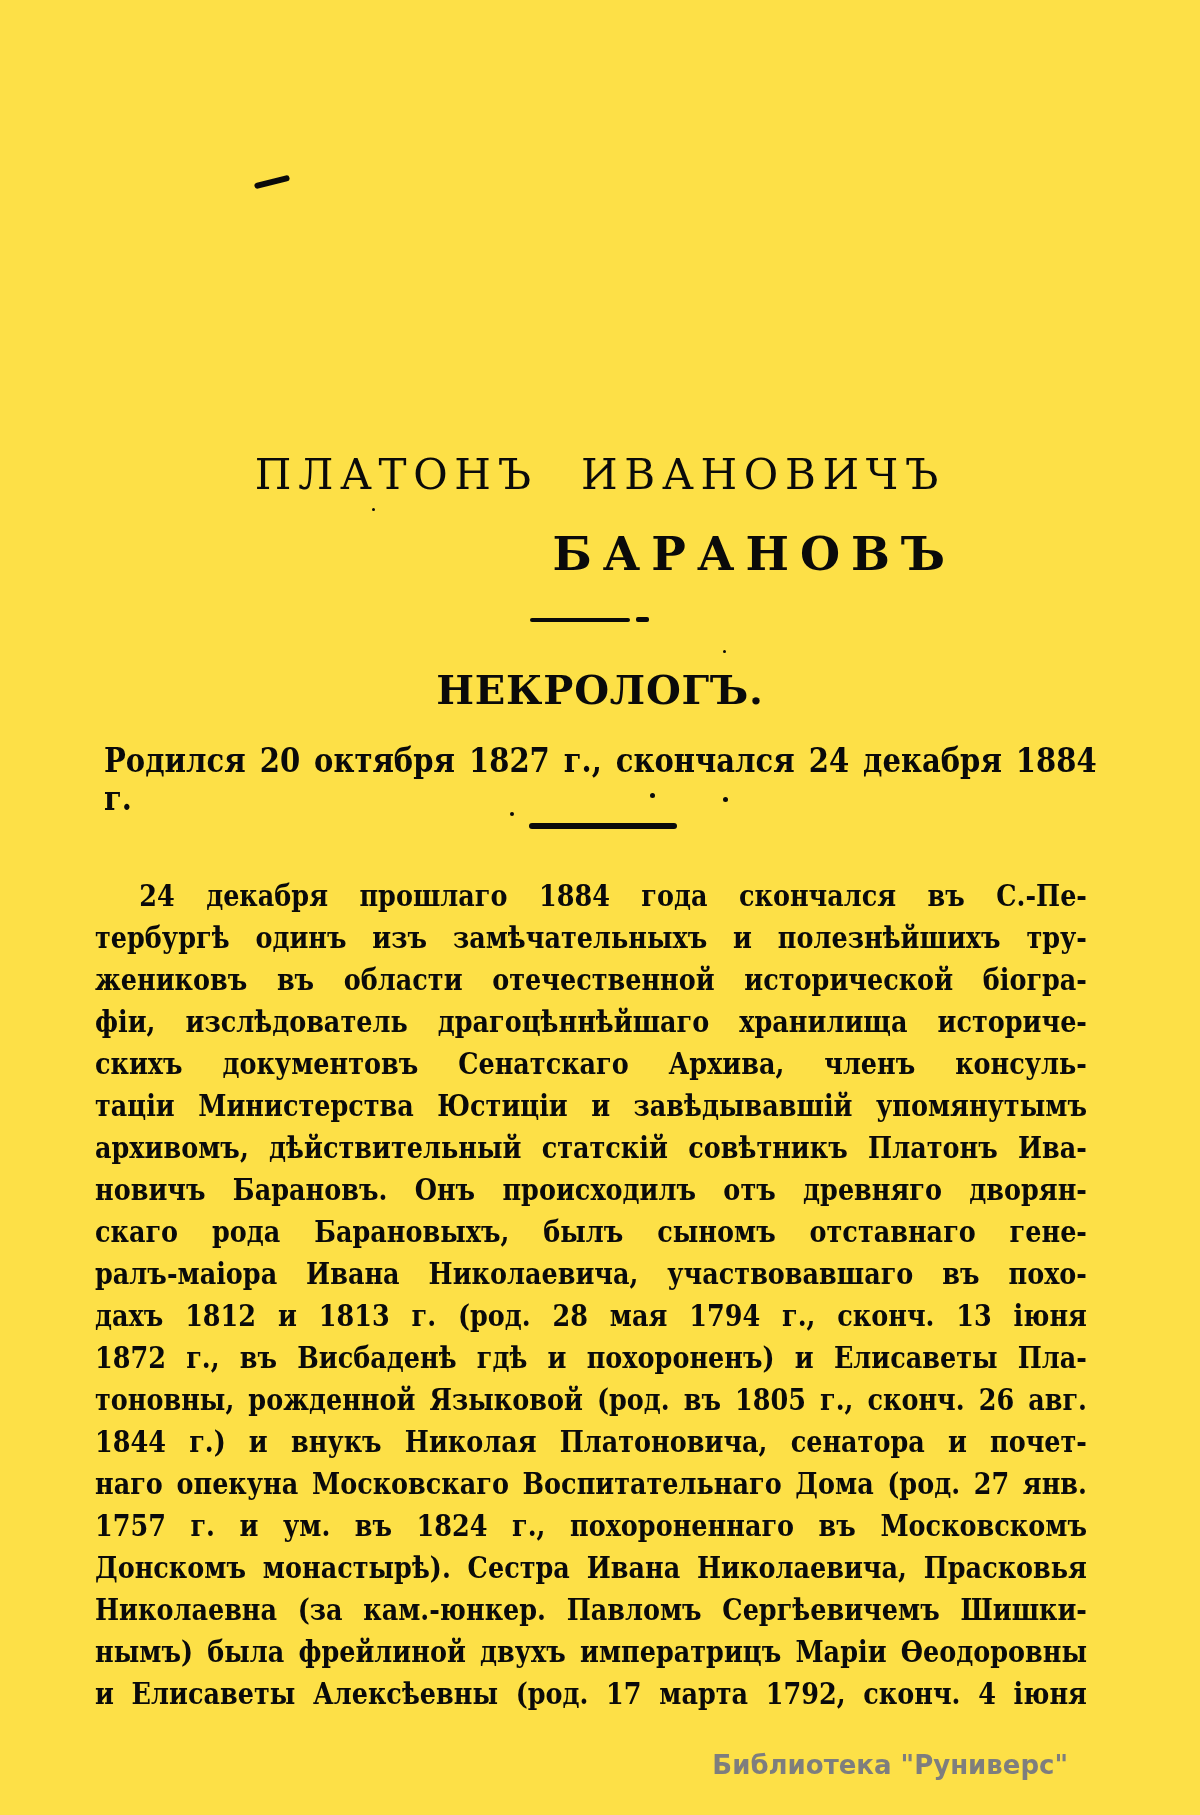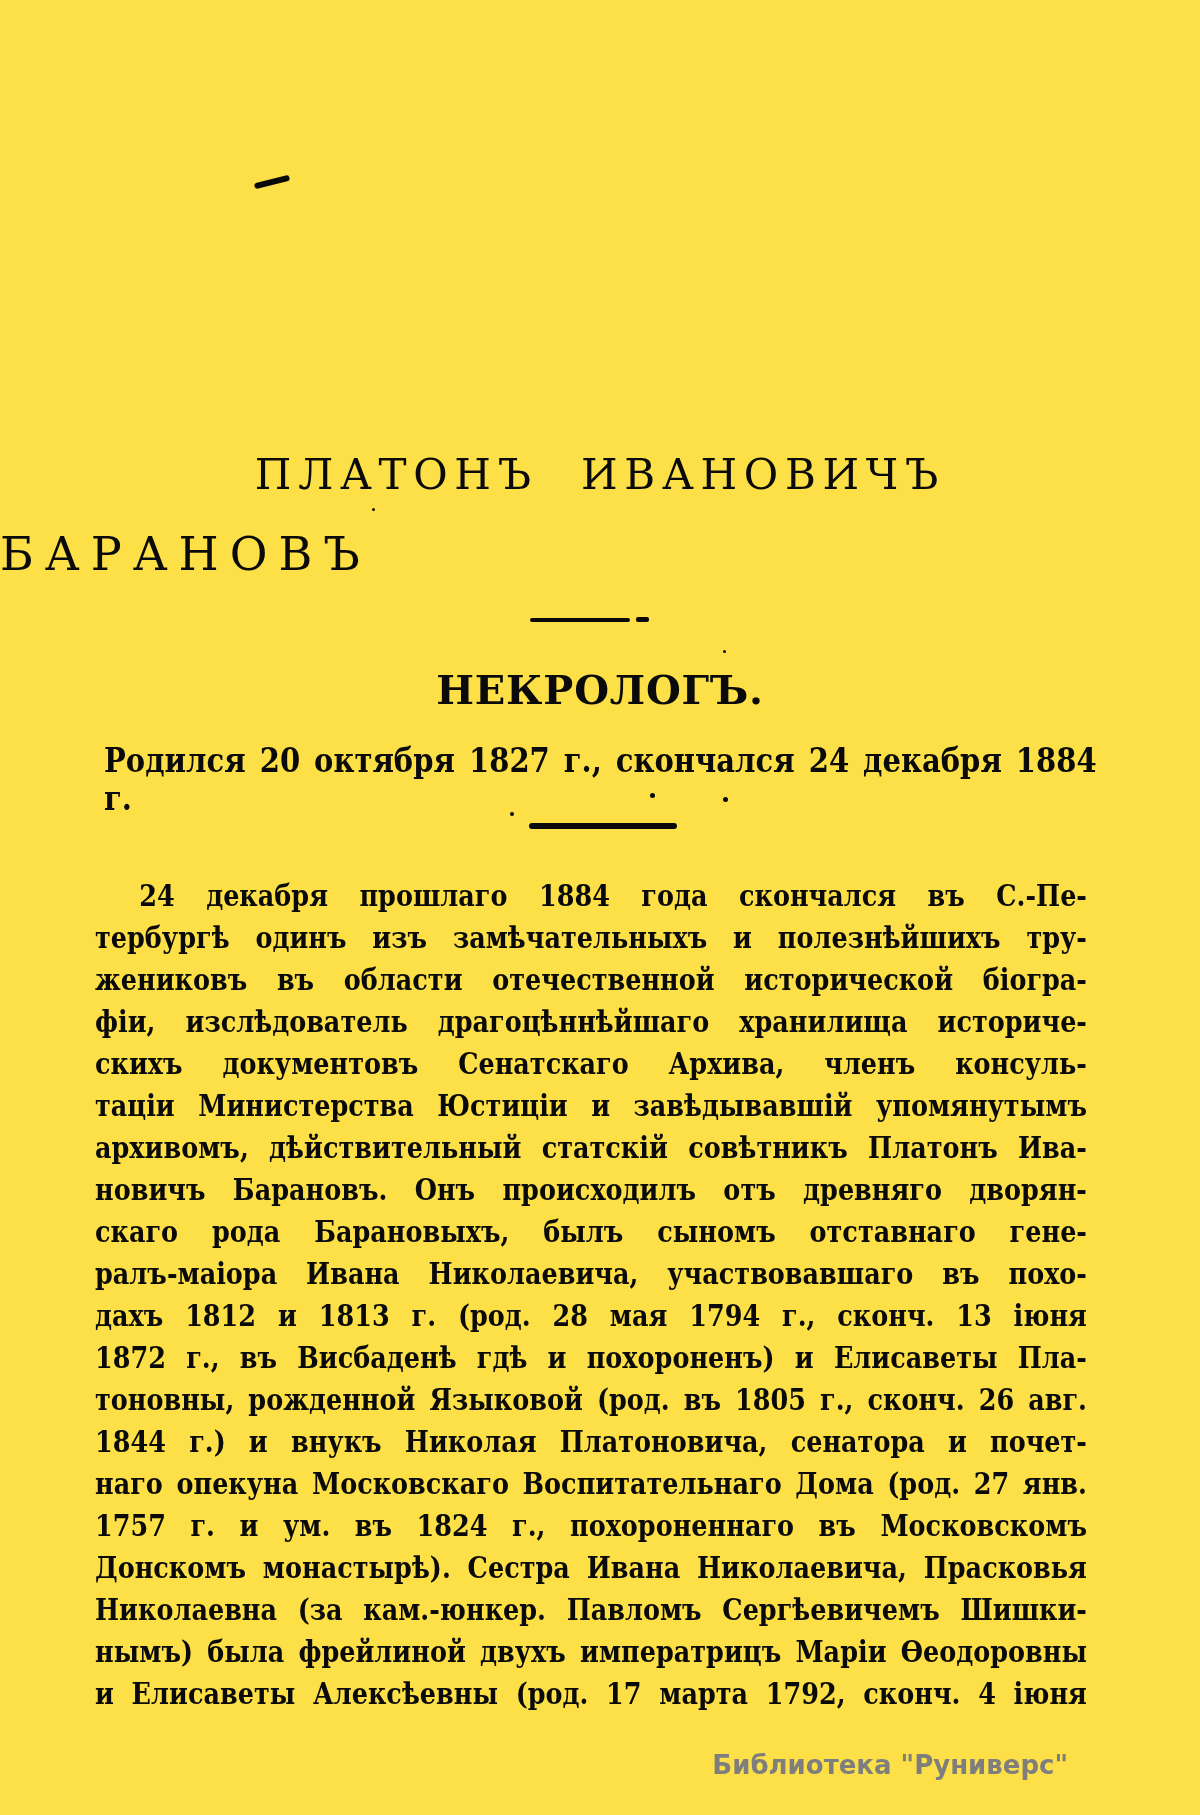--- a/index.html
+++ b/index.html
@@ -21,24 +21,24 @@
     font-size: 42px;
     line-height: 1;
     font-weight: normal;
     letter-spacing: 0.16em;
     word-spacing: 0.55em;
     white-space: nowrap;
   }
   .title-line2 {
     position: absolute;
     top: 531px; left: 0; width: 956px;
-    text-align: left;
+    text-align: right;
     font-size: 46px;
     line-height: 1;
-    font-weight: normal;
+    font-weight: bold;
     letter-spacing: 0.24em;
     white-space: nowrap;
   }
   .section-heading {
     position: absolute;
     top: 670px; left: 0; width: 1200px;
     text-align: center;
     font-size: 40px;
     line-height: 1;
     font-weight: bold;

